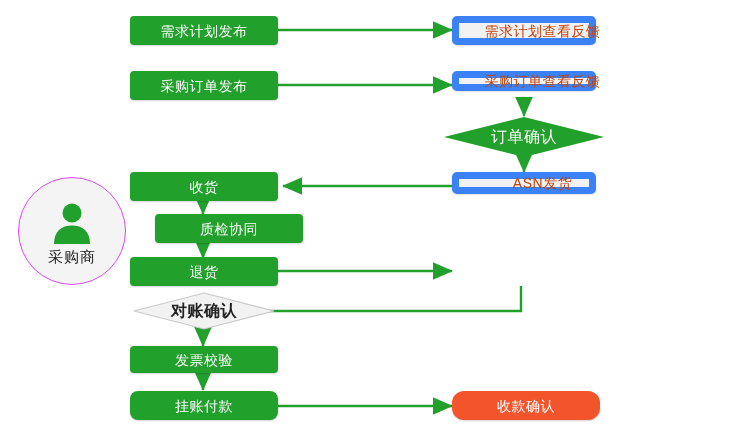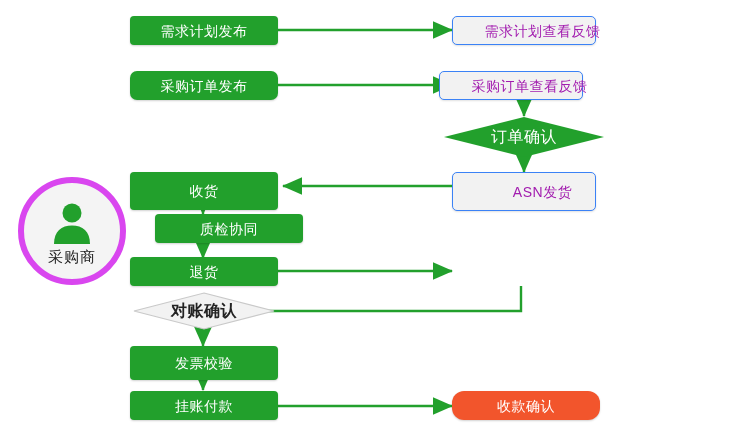--- a/index.html
+++ b/index.html
@@ -35,22 +35,22 @@
     white-space: nowrap;
   }
   .node.green {
     background: #22a02c;
     color: #ffffff;
     border-radius: 4px;
     box-shadow: 0 1px 2px rgba(0,0,0,0.18);
   }
   .node.grey {
     background: #f2f2f2;
-    color: #a21caf;
-    border: 1px solid #3b82f6;
+    color: #c2410c;
+    border: 7px solid #3b82f6;
     border-radius: 5px;
     box-shadow: 0 1px 2px rgba(0,0,0,0.12);
     padding-left: 37px;
   }
   .node.red {
     background: #f2552c;
     color: #ffffff;
     border-radius: 12px;
     box-shadow: 0 1px 2px rgba(0,0,0,0.18);
   }
@@ -73,21 +73,21 @@
   }
   .diamond.green .dlabel { color: #ffffff; }
   .diamond.grey .dlabel { color: #222222; }
 
   .actor {
     position: absolute;
     width: 108px;
     height: 108px;
     border-radius: 50%;
     background: #f4f4f4;
-    border: 6px solid #d946ef;
+    border: 1px solid #d946ef;
     box-sizing: border-box;
     display: flex;
     flex-direction: column;
     align-items: center;
     justify-content: center;
   }
   .actor .glyph {
     width: 60px;
     height: 50px;
     display: flex;
@@ -152,64 +152,64 @@
 
 
   <div class="node green" style="left:130px; top:16px; width:148px; height:29px;align-items:center;">
     <span>需求计划发布</span>
   </div>
 
   <div class="node grey" style="left:452px; top:16px; width:144px; height:29px;">
     <span>需求计划查看反馈</span>
   </div>
 
-  <div class="node green" style="left:130px; top:71px; width:148px; height:29px;border-radius:7px;">
+  <div class="node green" style="left:130px; top:71px; width:148px; height:29px;">
     <span>采购订单发布</span>
   </div>
 
-  <div class="node grey" style="left:439px; top:71px; width:144px; height:29px;">
+  <div class="node grey" style="left:452px; top:71px; width:144px; height:20px;">
     <span>采购订单查看反馈</span>
   </div>
 
   <div class="diamond green" style="left:444px; top:117px; width:160px; height:40px;">
     <svg width="160" height="40" viewBox="0 0 160 40" style="position:absolute;left:0;top:0;">
       <polygon points="80,0 160,20 80,40 0,20" fill="#22a02c"></polygon>
     </svg>
     <span class="dlabel">订单确认</span>
   </div>
 
-  <div class="node grey" style="left:452px; top:172px; width:144px; height:39px;">
+  <div class="node grey" style="left:452px; top:172px; width:144px; height:22px;">
     <span>ASN发货</span>
   </div>
 
-  <div class="node green" style="left:130px; top:172px; width:148px; height:38px;">
+  <div class="node green" style="left:130px; top:172px; width:148px; height:29px;">
     <span>收货</span>
   </div>
 
   <div class="node green" style="left:130px; top:214px; width:148px; height:29px;margin-left:25px;">
     <span>质检协同</span>
   </div>
 
   <div class="node green" style="left:130px; top:257px; width:148px; height:29px;">
     <span>退货</span>
   </div>
 
 
   <div class="diamond grey" style="left:133px; top:292px; width:142px; height:38px;font-weight:bold;">
     <svg width="142" height="38" viewBox="0 0 142 38" style="position:absolute;left:0;top:0;">
       <polygon points="71,1 141,19 71,37 1,19" fill="#f2f2f2" stroke="#c9c9c9" stroke-width="1.2"></polygon>
     </svg>
     <span class="dlabel">对账确认</span>
   </div>
 
-  <div class="node green" style="left:130px; top:346px; width:148px; height:34px;">
+  <div class="node green" style="left:130px; top:346px; width:148px; height:27px;">
     <span>发票校验</span>
   </div>
 
-  <div class="node green" style="left:130px; top:391px; width:148px; height:29px;">
+  <div class="node green" style="left:130px; top:391px; width:148px; height:29px;border-radius:8px;">
     <span>挂账付款</span>
   </div>
 
   <div class="node red" style="left:452px; top:391px; width:148px; height:29px;">
     <span>收款确认</span>
   </div>
 
 </div>
 
 </body></html>

